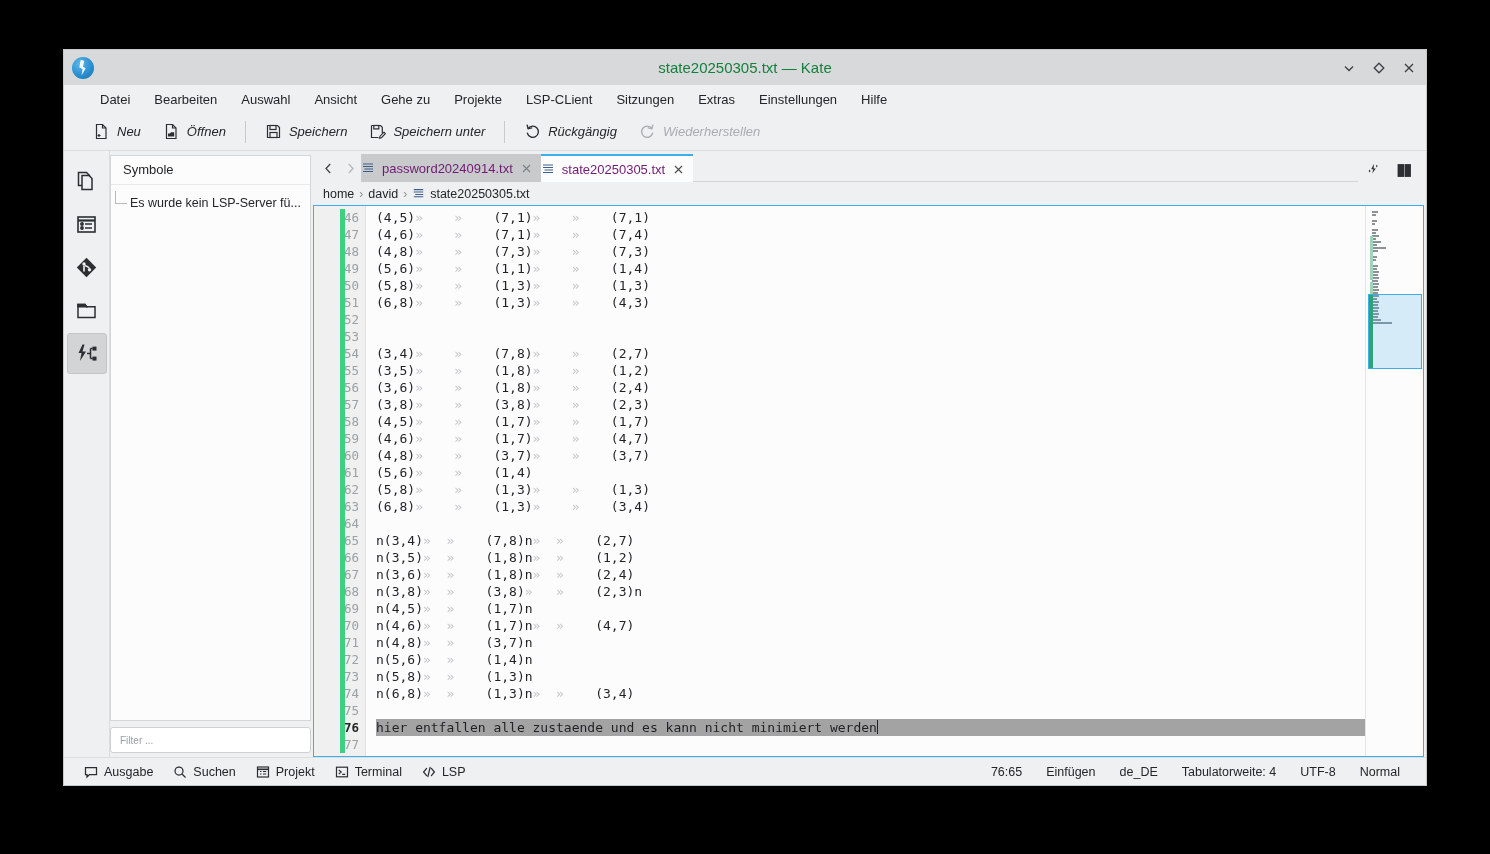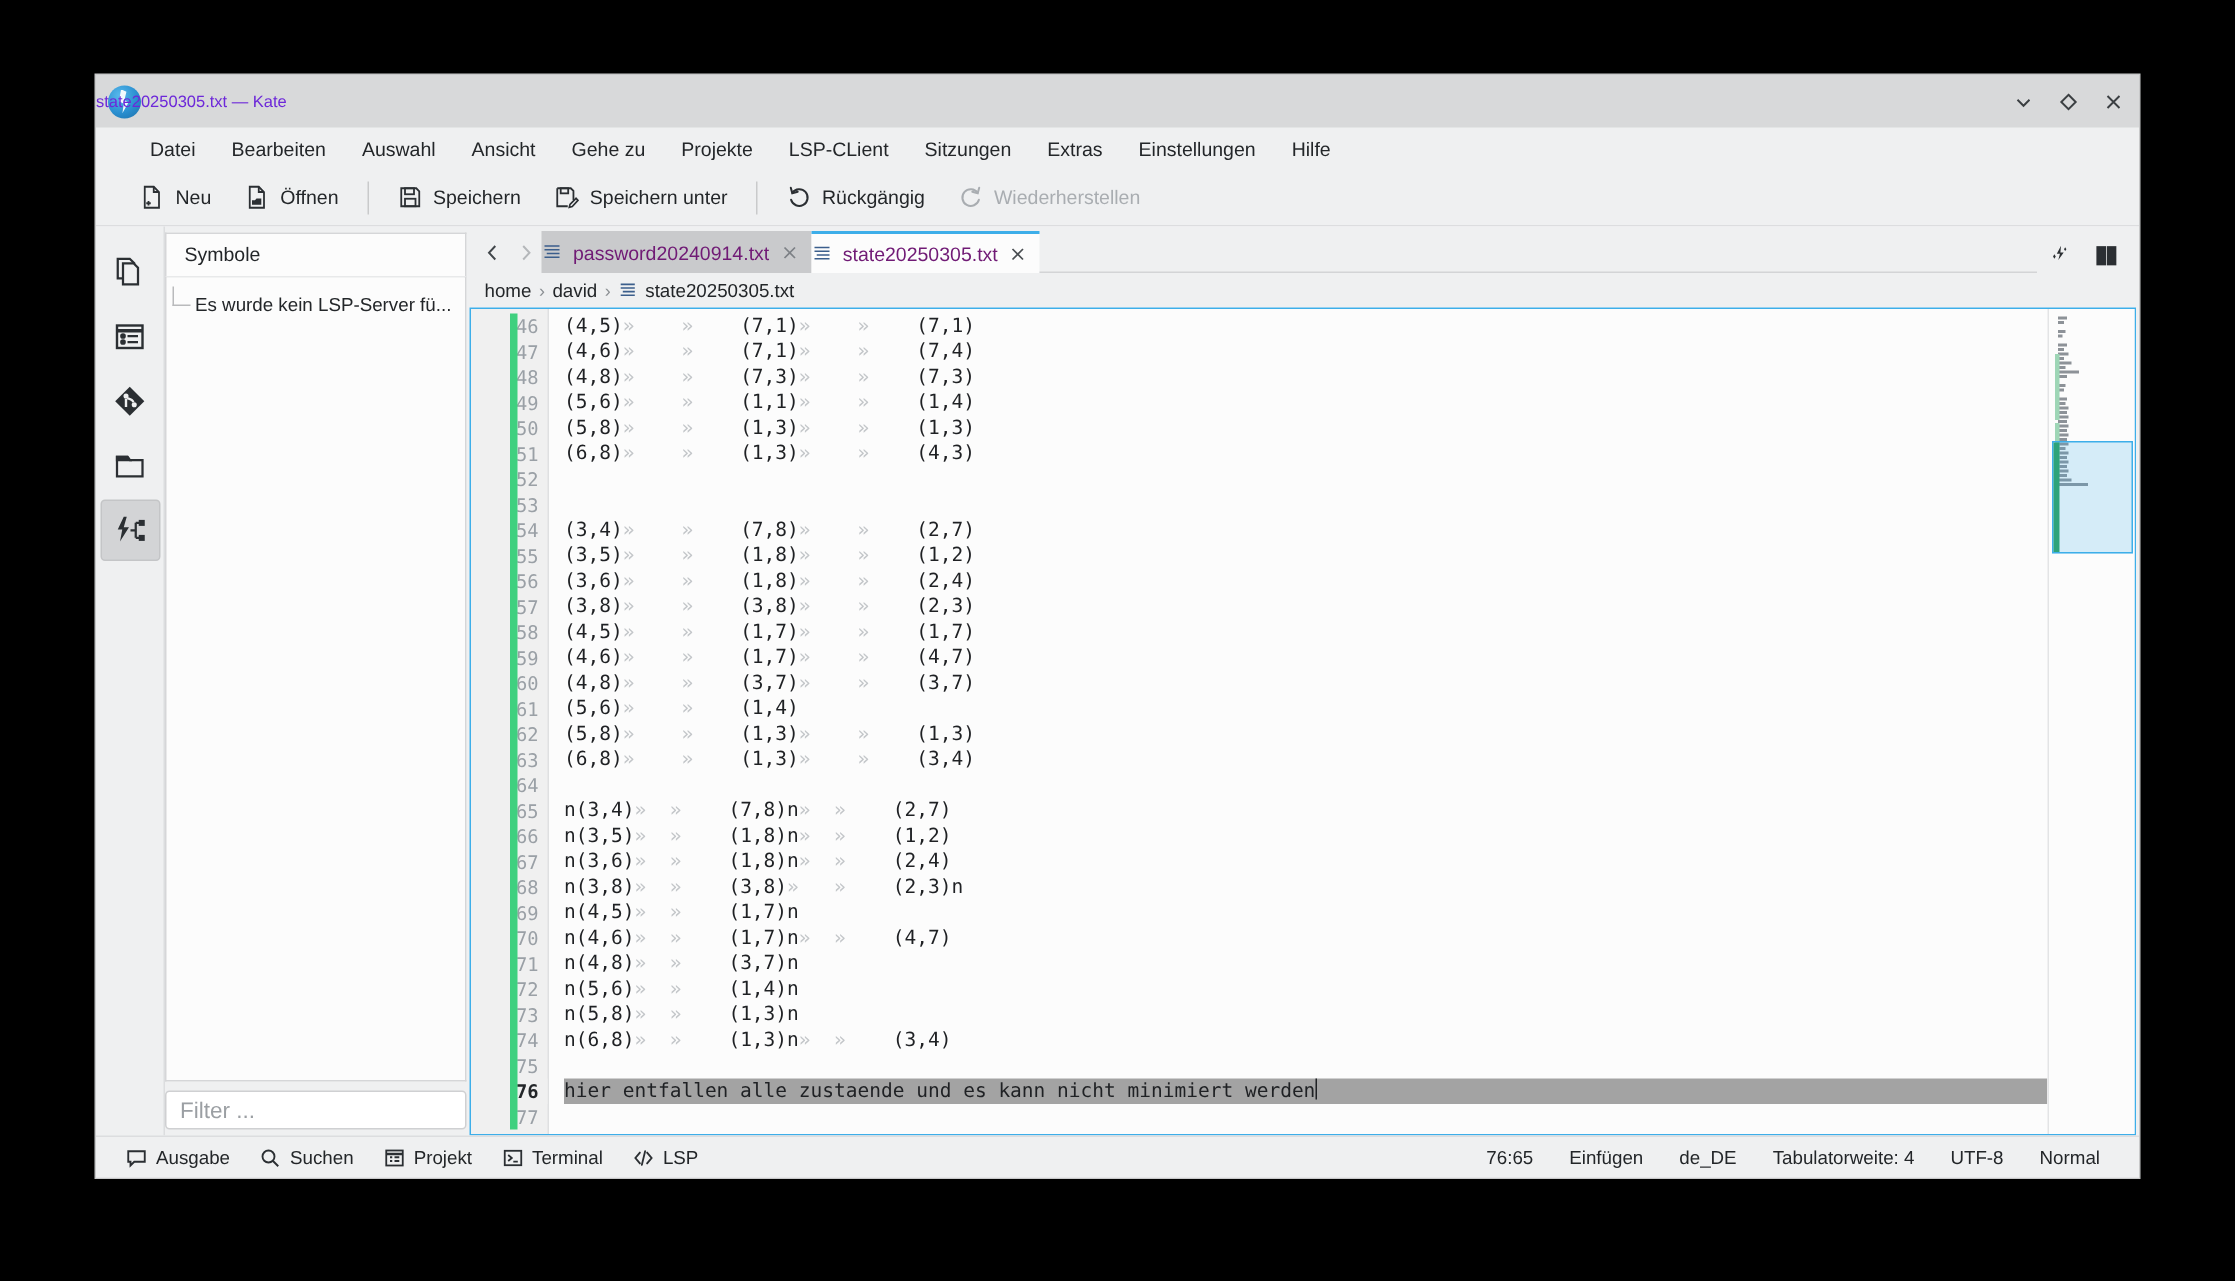--- a/index.html
+++ b/index.html
@@ -31,22 +31,22 @@
     position: relative; flex: none;
   }
   .app-logo::after {
     content: ""; position: absolute;
     left: 6px; top: 3px; width: 9px; height: 16px;
     background: #ffffff;
     clip-path: polygon(30% 0%, 70% 10%, 55% 45%, 85% 55%, 40% 100%, 50% 60%, 15% 50%);
     opacity: .92;
   }
   .title-text {
-    position: absolute; left: 0; right: 0; text-align: left;
-    font-size: 11px; color: #6d28d9; pointer-events: none;
+    position: absolute; left: 0; right: 0; text-align: center;
+    font-size: 15px; color: #15803d; pointer-events: none;
   }
   .win-btns {
     margin-left: auto; margin-right: 10px;
     display: flex; gap: 16px; align-items: center;
     position: relative; z-index: 2;
   }
   .win-btn { width: 14px; height: 14px; color: #3b3f42; display: block; }
   .win-btn svg { display: block; }
   
   .menubar {
@@ -59,20 +59,21 @@
     font-size: 13px; color: #232629;
     padding: 3px 12px; white-space: nowrap;
   }
   
   .toolbar {
     height: 38px; flex: none;
     background: #eff0f1;
     display: flex; align-items: center;
     padding-left: 18px; gap: 0;
     border-bottom: 1px solid #dcdddf;
+    font-style: italic;
   }
   .tb-btn {
     display: flex; align-items: center; gap: 7px;
     padding: 4px 11px; font-size: 13px; color: #232629;
     white-space: nowrap;
   }
   .tb-btn.disabled { color: #a9adb1; }
   .tb-sep { width: 1px; height: 22px; background: #c9cacb; margin: 0 8px; }
   .tb-ico { width: 17px; height: 17px; display: block; flex: none; }
   
@@ -115,21 +116,21 @@
     width: 12px; height: 13px; flex: none;
     border-left: 1px solid #b9babc;
     border-bottom: 1px solid #b9babc;
     margin-right: 3px; margin-bottom: 6px;
   }
   .sym-filter {
     margin-top: 6px;
     height: 26px; background: #ffffff;
     border: 1px solid #cfd0d2; border-radius: 3px;
     display: flex; align-items: center; padding: 0 9px;
-    font-size: 15px; color: #9b9fa3;
+    font-size: 10px; color: #9b9fa3;
   }
   
   .editorzone {
     flex: 1; min-width: 0;
     display: flex; flex-direction: column;
     background: #eff0f1;
     padding-right: 2px;
   }
   .tabstrip {
     height: 31px; flex: none;

